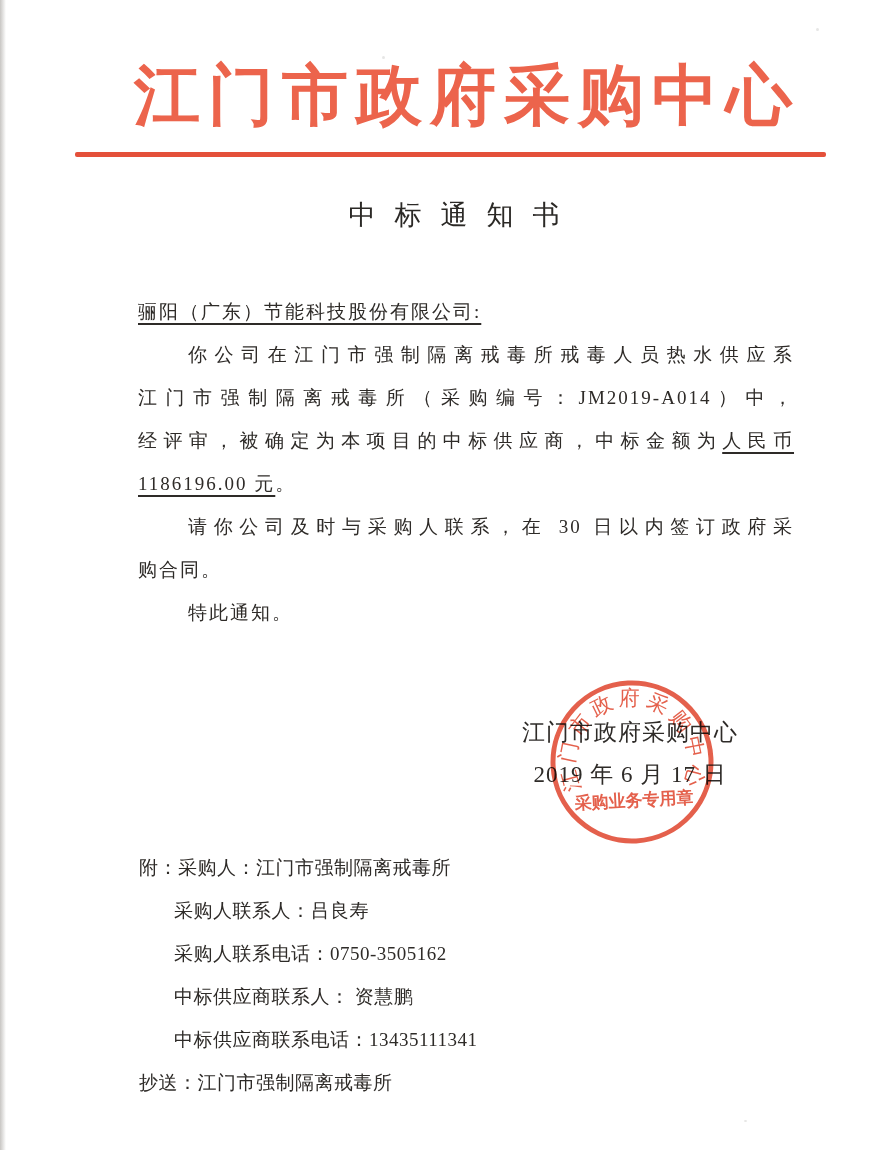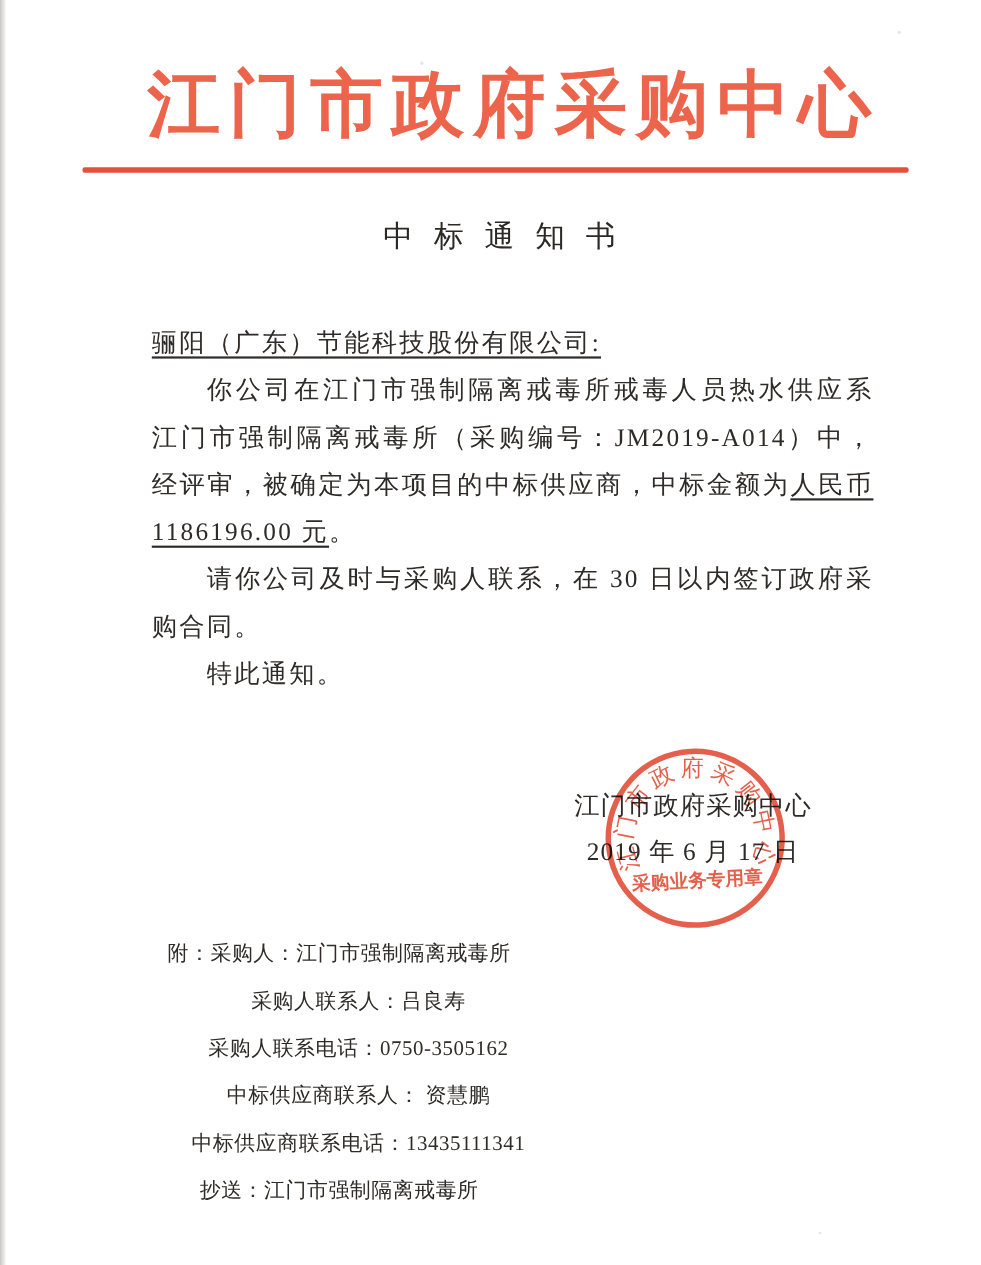--- a/index.html
+++ b/index.html
@@ -35,21 +35,21 @@
     padding-left:35px;box-sizing:border-box;
     text-align:center;
     font-size:27px;line-height:42px;
     letter-spacing:19px;
     color:#2b2926;
     white-space:nowrap;
   }
   
   .body-text{
     position:absolute;top:290px;left:138px;width:656px;
-    font-size:23px;line-height:43px;letter-spacing:2px;
+    font-size:19px;line-height:43px;letter-spacing:2px;
     color:#2e2b28;
   }
   .body-line{min-height:43px;}
   .body-line.indent{text-indent:50px;}
   .body-line.fill{text-align:justify;text-align-last:justify;}
   .u{text-decoration:underline;text-underline-offset:5px;text-decoration-thickness:1.5px;}
   .b{font-weight:normal;}
   
   .sig-block{
     position:absolute;top:718px;left:460px;width:340px;
@@ -65,21 +65,20 @@
     opacity:.93;
     pointer-events:none;
   }
   .stamp text{font-family:"Liberation Serif","DejaVu Serif",serif;}
   
   .attachments{
     position:absolute;top:846px;left:139px;
     font-size:19px;line-height:43px;letter-spacing:.5px;
     color:#2e2b28;
     white-space:pre;
-    text-align:center;
   }
   .att-line.indent{padding-left:35px;}
 </style>
 </head>
 <body>
 
 <div class="page" style="background: #ffffff;">
 
   <div class="scan-edge"></div>
   <div class="speck" style="left:382px;top:56px;width:3px;height:3px;"></div>

